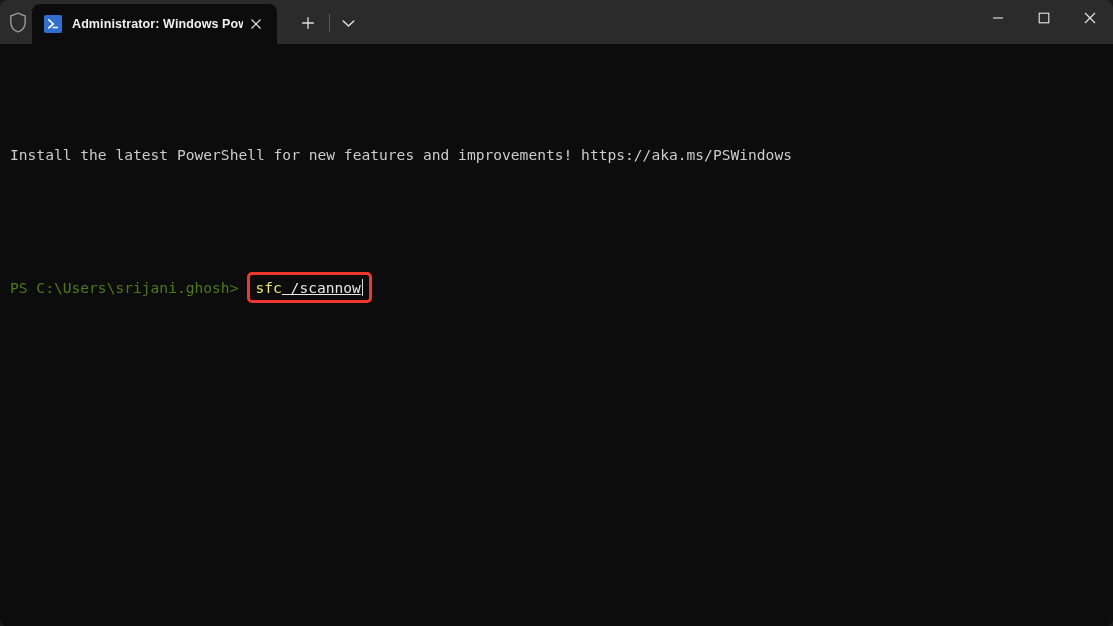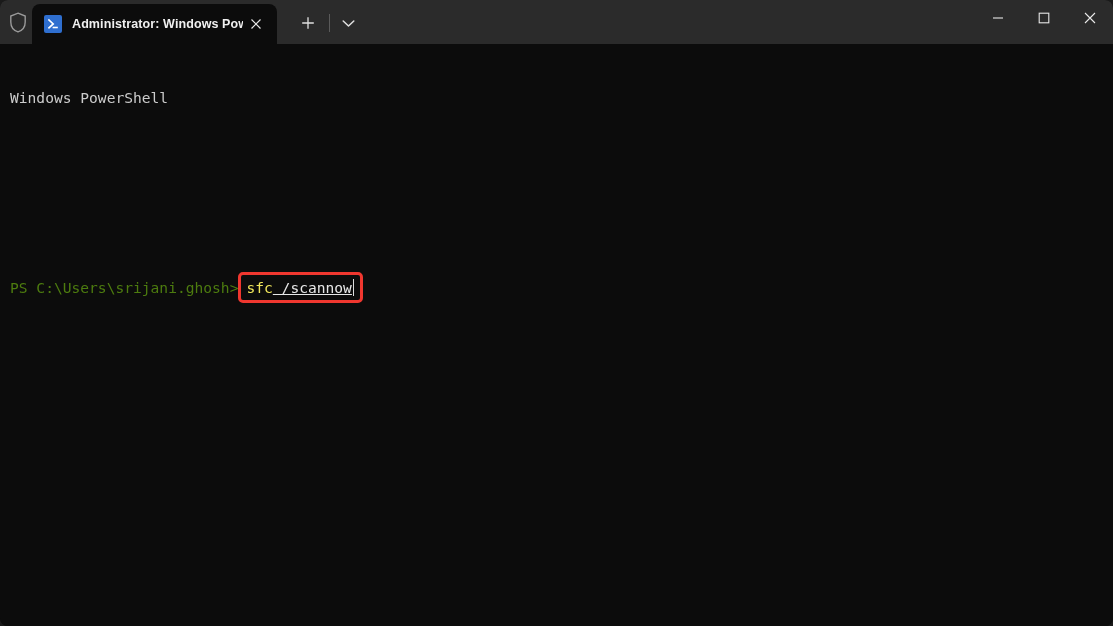--- a/index.html
+++ b/index.html
@@ -170,21 +170,21 @@
   }
   .prompt-text { color: #4d7c0f; }
 
   .cmd-box {
     position: relative;
     display: inline-flex;
     align-items: center;
     border: 3px solid #f0372f;
     border-radius: 5px;
     padding: 3px 6px 3px 5px;
-    margin-left: 0;
+    margin-left: 9px;
     margin-top: -1px;
     background: #0c0c0c;
     line-height: 19px;
   }
   .cmd-yellow { color: #f2e85c; }
   .cmd-white  { color: #e8e8e8; text-decoration: underline; }
   .caret {
     display: inline-block;
     width: 1.5px;
     height: 17px;
@@ -253,22 +253,22 @@
       </div>
       <div class="wc-btn">
         <svg width="12" height="12" viewBox="0 0 12 12">
           <path d="M1 1 L11 11 M11 1 L1 11" stroke="#e8e8e8" stroke-width="1.1"></path>
         </svg>
       </div>
     </div>
   </div>
 
   <div class="terminal">
-    <div class="tline">Windows PowerShell</div>
     <div class="tline blank"></div>
+    <div class="tline">Install the latest PowerShell for new features and improvements! https://aka.ms/PSWindows</div>
     <div class="tline blank"></div>
 
     <div class="promptline">
       <span class="prompt-text">PS C:\Users\srijani.ghosh&gt;</span>
       <span class="cmd-box">
         <span class="cmd-yellow">sfc</span><span class="cmd-white"> /scannow</span><span class="caret"></span>
       </span>
     </div>
   </div>
 

